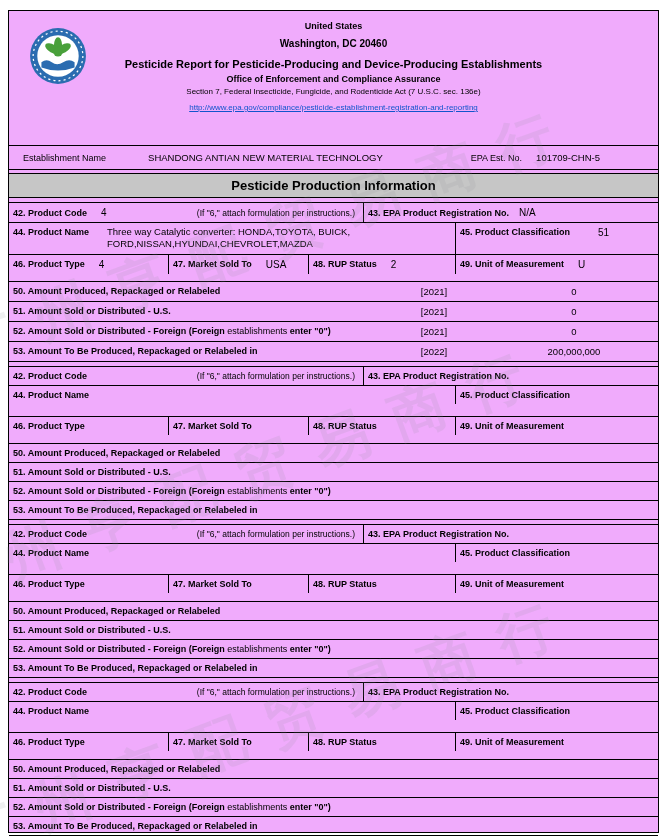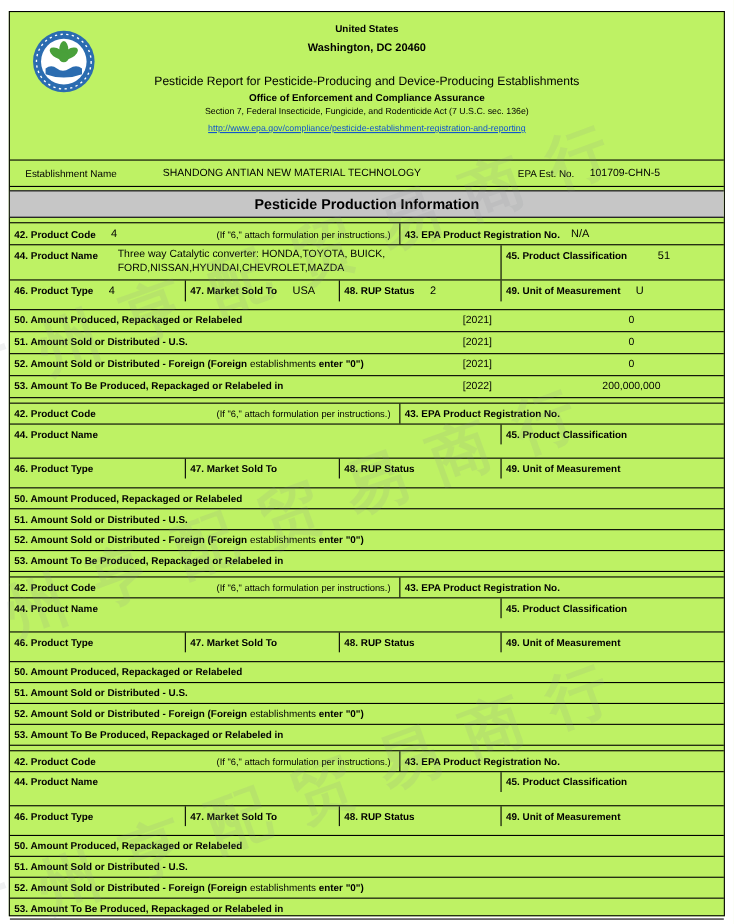--- a/index.html
+++ b/index.html
@@ -1,27 +1,27 @@
 <!DOCTYPE html>
 <html><head>
 <meta charset="utf-8">
 <style>
   html,body{margin:0;padding:0;background:#fff;}
   .page{position:relative;width:667px;height:840px;background:#fff;overflow:hidden;
         font-family:"Liberation Sans","DejaVu Sans",sans-serif;color:#000;}
   .sheet{position:absolute;left:8px;top:10px;right:8px;bottom:7px;border:1.5px solid #000;
-         background:#bef264;box-sizing:border-box;}
+         background:#f0abfc;box-sizing:border-box;}
   
   .header{position:relative;height:124px;padding-top:10px;box-sizing:content-box;}
   .logo{position:absolute;left:20px;top:16px;width:58px;height:58px;}
   .hc{text-align:center;}
   .us{font-size:9px;font-weight:bold;}
   .agency{font-size:17px;font-weight:bold;letter-spacing:.3px;margin-top:1px;}
   .addr{font-size:10px;font-weight:bold;margin-top:7px;}
-  .rpt{font-size:11px;font-weight:normal;margin-top:19px;}
+  .rpt{font-size:11px;font-weight:bold;margin-top:9px;}
   .office{font-size:9px;font-weight:bold;margin-top:4px;}
   .sectline{font-size:8px;margin-top:3px;}
   .link{font-size:8px;color:#1155cc;text-decoration:underline;display:inline-block;margin-top:2px;}
   
   .est-row{display:flex;align-items:center;border-top:1px solid #000;border-bottom:1px solid #000;
            height:23px;padding:0 0 0 14px;font-size:9px;}
   .est-name{margin-left:42px;font-size:9.5px;}
   .est-no-label{margin-left:auto;font-size:9px;padding-left:16px;}
   .est-no{margin:0 58px 0 14px;font-size:9.5px;}
   

